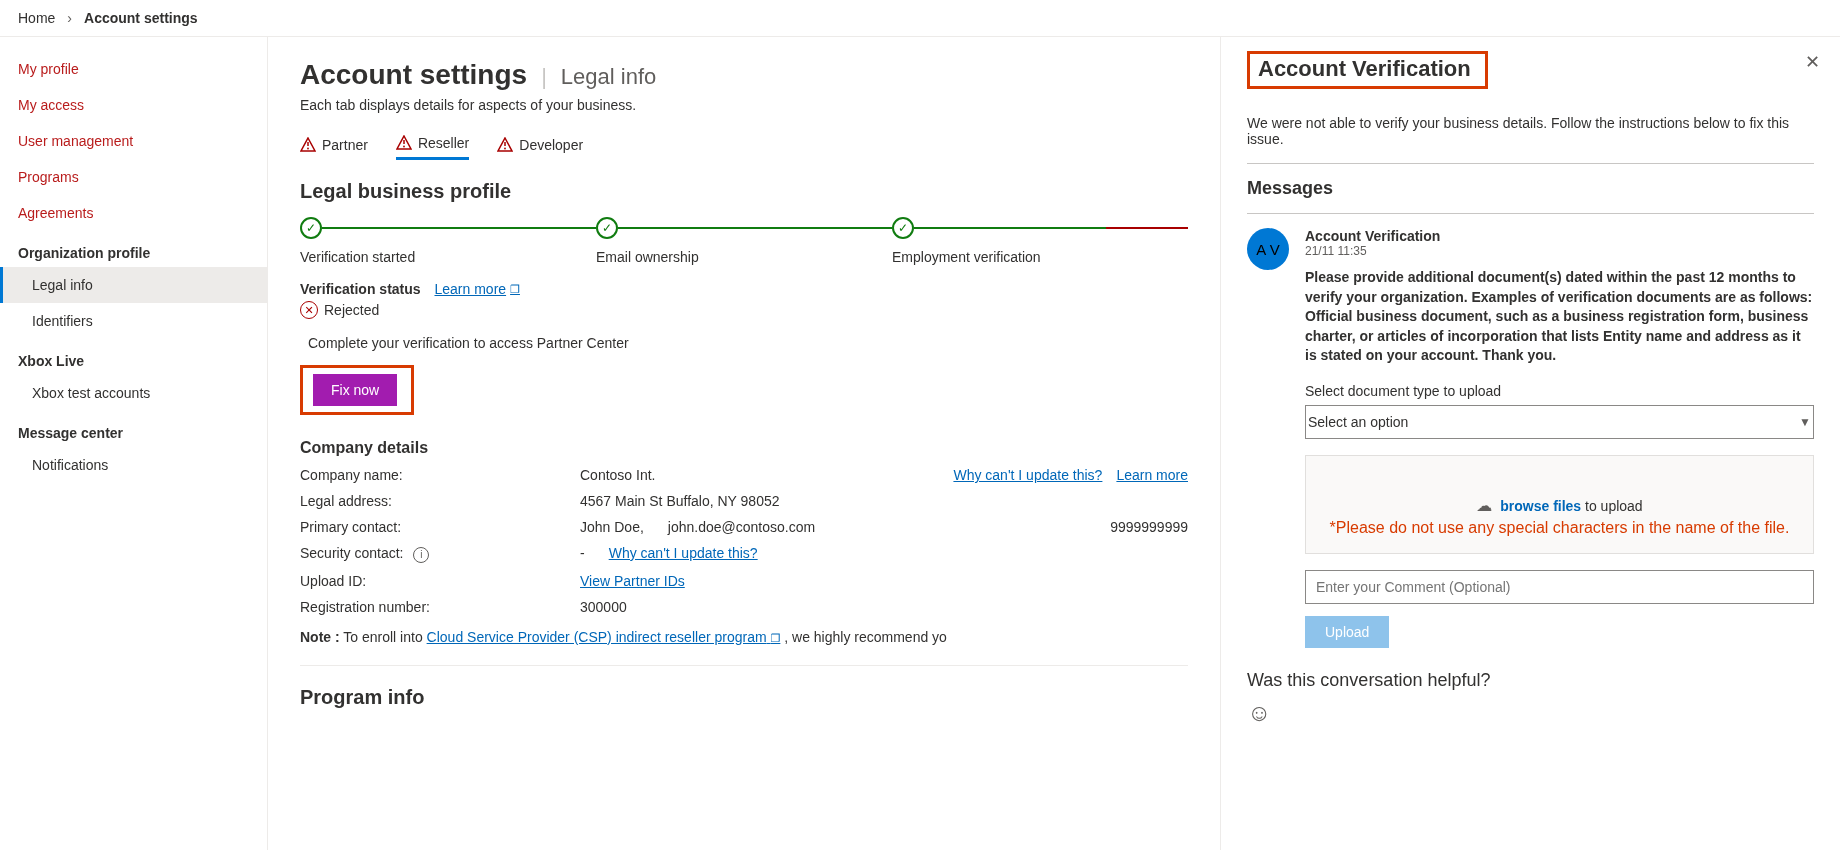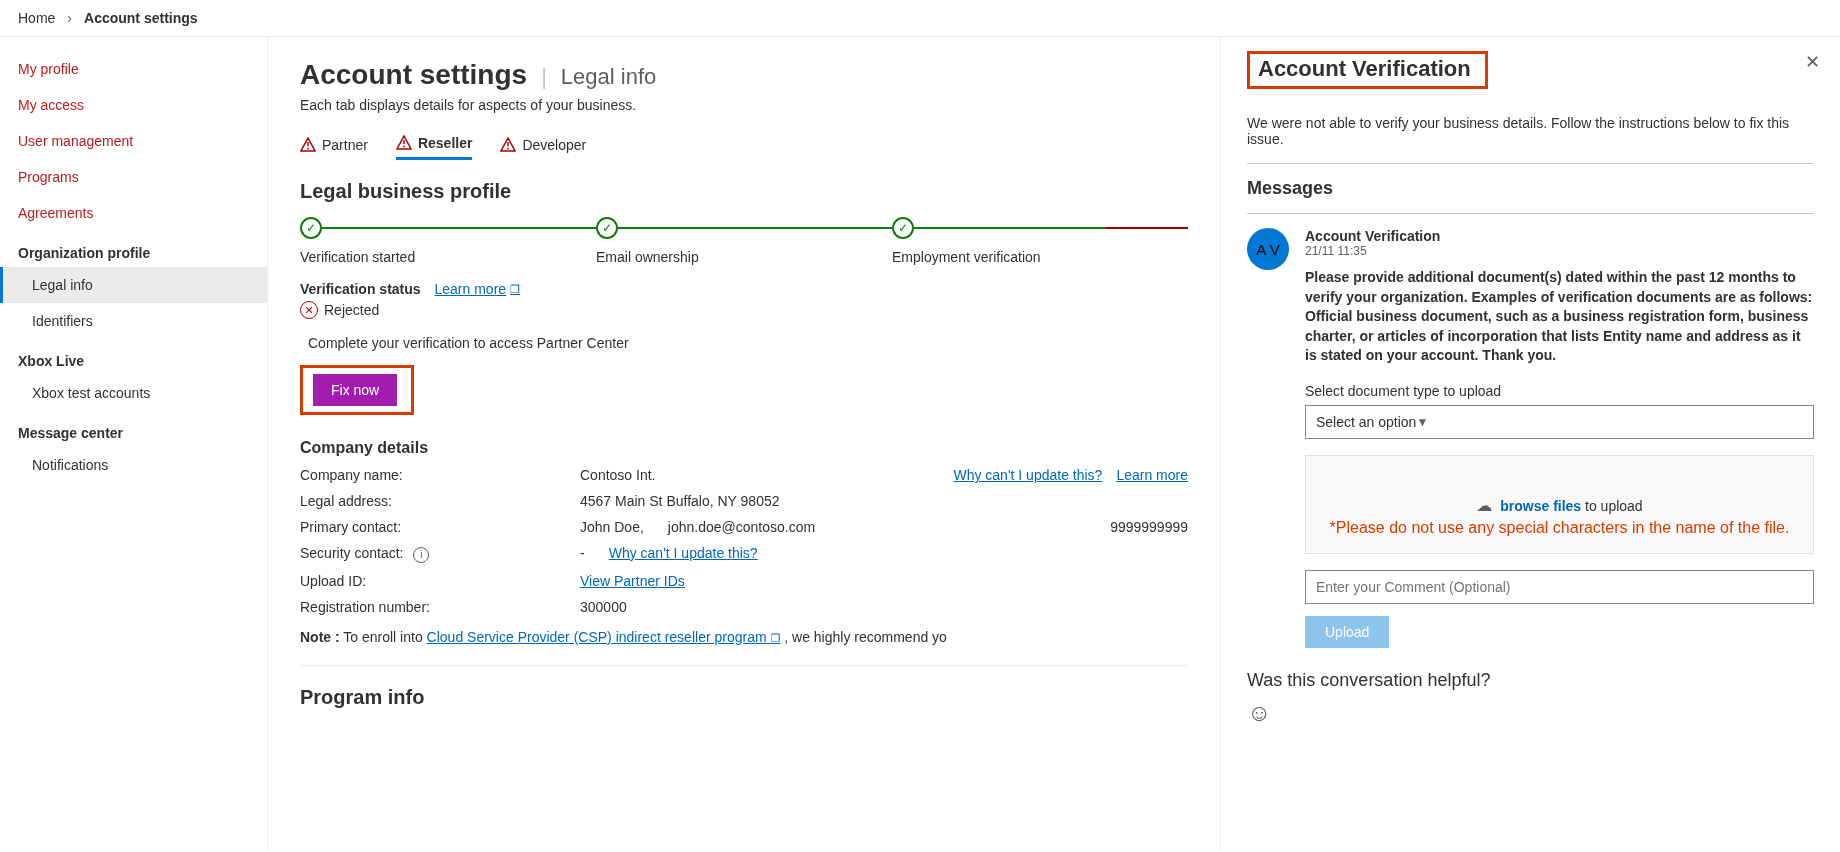--- a/index.html
+++ b/index.html
@@ -18,21 +18,21 @@
 
 .main { flex: 1; padding: 22px 32px; overflow: hidden; position: relative; }
 .page-title { display: flex; align-items: baseline; gap: 14px; margin-bottom: 6px; }
 .page-title h1 { font-size: 28px; font-weight: 600; }
 .page-title .sub { font-size: 22px; color: #605e5c; font-weight: 400; }
 .page-title .pipe { font-size: 22px; color: #c8c6c4; }
 .sub-desc { font-size: 14px; margin-bottom: 22px; }
 
 .tabs { display: flex; gap: 28px; border-bottom: 0; margin-bottom: 20px; }
 .tab { display: flex; align-items: center; gap: 6px; padding-bottom: 6px; cursor: pointer; color: #323130; }
-.tab.active { border-bottom: 3px solid #0078d4; font-weight: 700; }
+.tab.active { border-bottom: 3px solid #0078d4; font-weight: 400; }
 .warn-tri { display: inline-flex; }
 
 .section-h2 { font-size: 20px; font-weight: 600; margin-bottom: 14px; }
 .section-h3 { font-size: 16px; font-weight: 600; margin-bottom: 10px; }
 
 .stepper { display: flex; align-items: center; margin-bottom: 10px; }
 .step-circle { width: 22px; height: 22px; border-radius: 50%; border: 2px solid #107c10; display: flex; align-items: center; justify-content: center; color: #107c10; font-size: 12px; flex-shrink: 0; }
 .step-line { height: 2px; flex: 1; background: #107c10; }
 .step-line.red { background: #a80000; }
 .step-labels { display: flex; margin-top: 8px; margin-bottom: 16px; }
@@ -61,21 +61,21 @@
 .panel .close { position: absolute; top: 14px; right: 20px; font-size: 18px; cursor: pointer; color: #605e5c; }
 .panel p.lead { margin-bottom: 16px; }
 .panel-sep { border: 0; border-top: 1px solid #c8c6c4; margin: 14px 0; }
 .msg-h { font-size: 18px; font-weight: 600; margin-bottom: 10px; }
 .msg { display: flex; gap: 16px; margin-top: 10px; }
 .avatar { width: 42px; height: 42px; border-radius: 50%; background: #0078d4; color: #000000; display: flex; align-items: center; justify-content: center; font-size: 15px; flex-shrink: 0; text-align: center; }
 .msg-body .title { font-weight: 600; }
 .msg-body .time { font-size: 12px; color: #605e5c; margin-bottom: 10px; }
 .msg-body .text { font-size: 14px; margin-bottom: 17px; line-height: 1.4; font-weight: bold; }
 .field-label { font-weight: 400; font-size: 14px; margin-bottom: 6px; display: block; }
-.select { width: 100%; border: 1px solid #8a8886; padding: 8px 10px; font-size: 14px; display: flex; align-items: center; cursor: pointer; background: #fff; }
+.select { width: 100%; border: 1px solid #8a8886; padding: 8px 2px; font-size: 14px; display: flex; justify-content: space-between; align-items: center; cursor: pointer; background: #fff; }
 .upload-box { border: 1px solid #e1dfdd; background: #faf9f8; padding: 40px 20px 16px; text-align: center; margin-top: 16px; }
 .upload-box .browse { color: #0067b8; font-weight: 600; }
 .upload-box .warn { color: #d83b01; font-size: 16px; margin-top: 4px; }
 .comment { width: 100%; border: 1px solid #8a8886; padding: 8px 10px; margin-top: 16px; font-size: 14px; font-family: inherit; }
 .upload-btn { background: #8ec3eb; color: #fff; border: none; padding: 8px 20px; margin-top: 12px; cursor: default; font-size: 14px; }
 .helpful { font-size: 18px; font-weight: 400; margin-top: 22px; }
 .smiley { margin-top: 8px; font-size: 24px; color: #605e5c; }
 .ext-icon { font-size: 11px; color: #0067b8; }
 .cloud-icon { font-size: 16px; color: #605e5c; margin-right: 4px; }
 .chev-down { font-size: 12px; color: #605e5c; }

